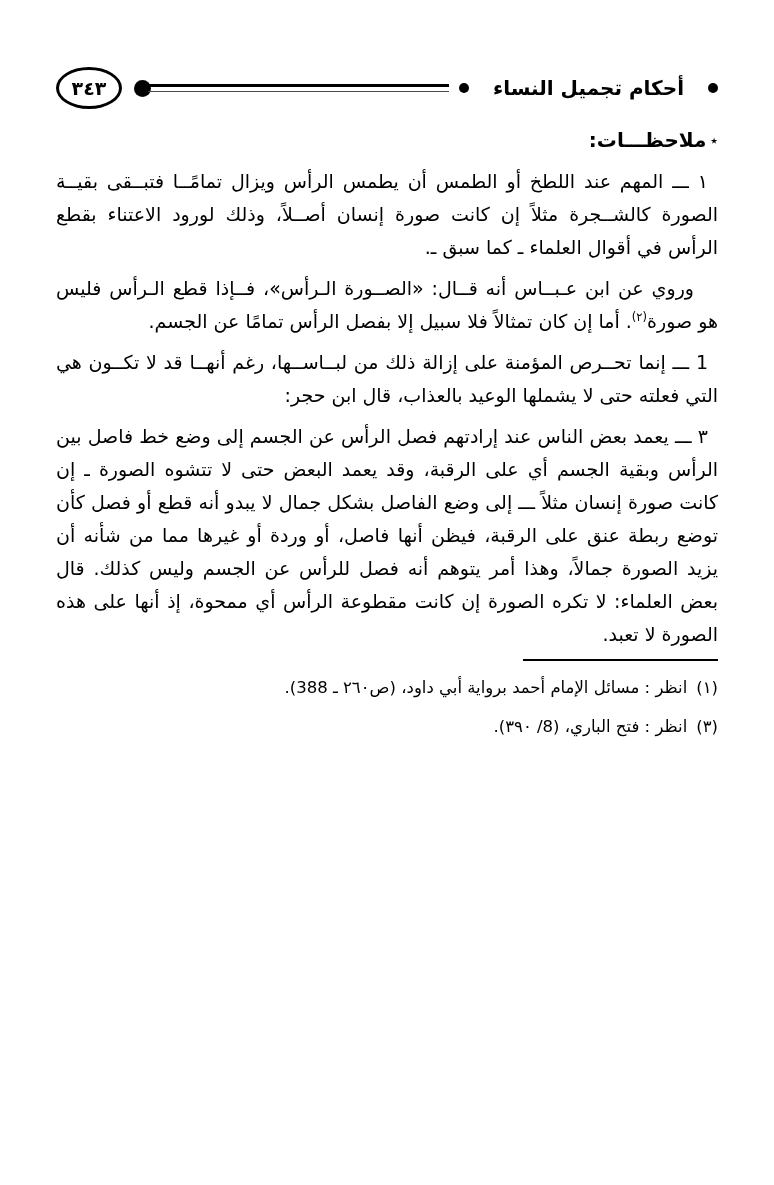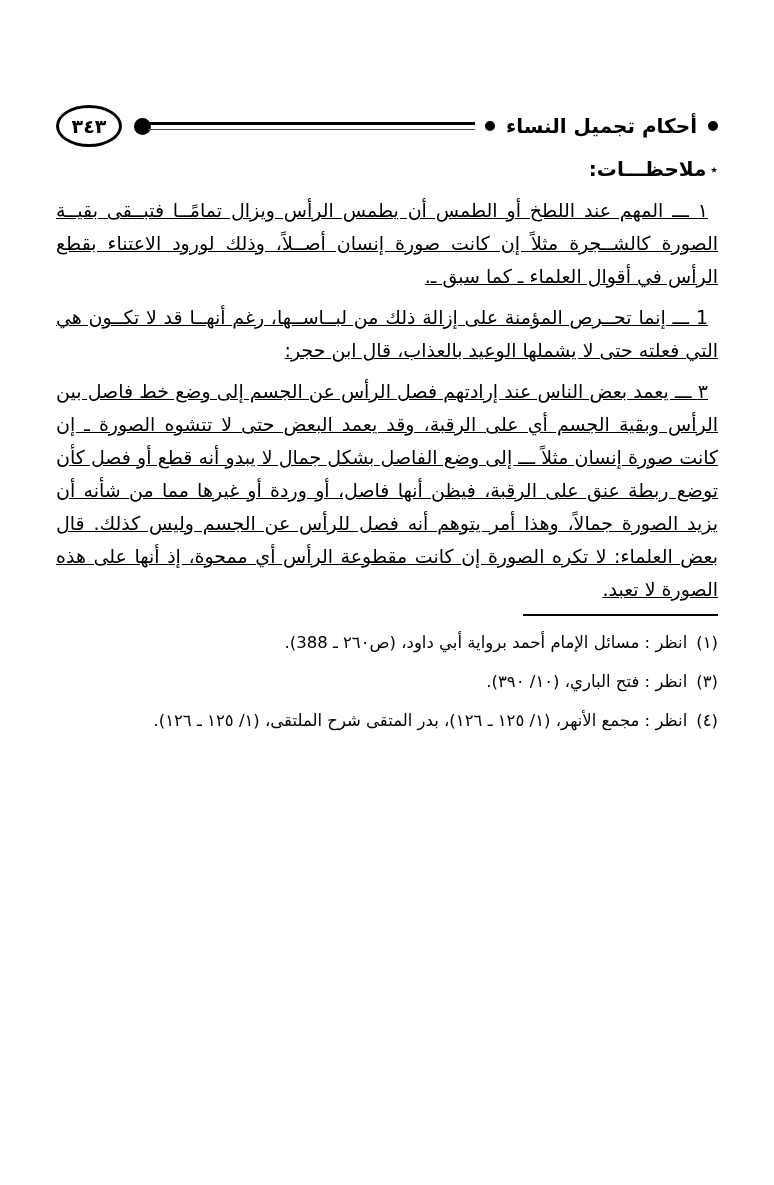--- a/index.html
+++ b/index.html
@@ -9,21 +9,21 @@
     height: 1185px;
     overflow: hidden;
     background: #ffffff;
     font-family: "DejaVu Sans", sans-serif;
     color: #000;
   }
   .page {
     box-sizing: border-box;
     width: 774px;
     height: 1185px;
-    padding: 104px 56px 0 56px;
+    padding: 66px 56px 0 56px;
   }
   
   .header {
     display: flex;
     align-items: center;
     height: 44px;
   }
   .page-oval {
     box-sizing: border-box;
     width: 66px;
@@ -54,58 +54,57 @@
   .rule {
     flex: 1 1 auto;
     height: 4px;
     border-top: 3px solid #000;
     border-bottom: 1px solid #4a4a4a;
   }
   .hdr-title {
     direction: rtl;
     display: flex;
     align-items: center;
-    gap: 11px;
+    gap: 24px;
     white-space: nowrap;
     flex: 0 0 auto;
   }
   .hdr-title .title-text {
     font-size: 20px;
     font-weight: bold;
   }
   .bullet {
     width: 10px;
     height: 10px;
     border-radius: 50%;
     background: #000;
     display: inline-block;
   }
   
   .section-title {
     direction: rtl;
     text-align: right;
     font-size: 20px;
     font-weight: bold;
-    margin-top: 7px;
+    margin-top: 16px;
     line-height: 28px;
   }
   .section-title .star {
     font-size: 14px;
     vertical-align: 2px;
     margin-left: 4px;
   }
   
   .body-text { margin-top: 11px; }
   .para {
     direction: rtl;
     text-align: justify;
     font-size: 19px;
     line-height: 33px;
     margin: 0 0 8px 0;
-    text-decoration: underline;
   }
   .p-num   { text-indent: 10px; }
   .p-cont  { text-indent: 24px; }
   .p-quote { text-indent: 2px; }
   sup.fnref {
     font-size: 11.5px;
     line-height: 0;
   }
   
   .fnsep {
@@ -144,25 +143,25 @@
       <span class="bullet"></span>
     </div>
   </div>
 
   <div class="section-title">
     <span class="star">٭</span><span>ملاحظـــات:</span>
   </div>
 
   <div class="body-text" id="para-container">
       <p class="para p-num">١ ـــ المهم عند اللطخ أو الطمس أن يطمس الرأس ويزال تمامًــا فتبــقى بقيــة الصورة كالشــجرة مثلاً إن كانت صورة إنسان أصــلاً، وذلك لورود الاعتناء بقطع الرأس في أقوال العلماء ـ كما سبق ـ.</p>
+      <p class="para p-cont">وروي عن ابن عـبــاس أنه قــال: «الصــورة الـرأس»، فــإذا قطع الـرأس فليس هو صورة<sup class="fnref">(٢)</sup>. أما إن كان تمثالاً فلا سبيل إلا بفصل الرأس تمامًا عن الجسم.</p>
       <p class="para p-num">1 ـــ إنما تحــرص المؤمنة على إزالة ذلك من لبــاســها، رغم أنهــا قد لا تكــون هي التي فعلته حتى لا يشملها الوعيد بالعذاب، قال ابن حجر:</p>
       <p class="para p-num">٣ ـــ يعمد بعض الناس عند إرادتهم فصل الرأس عن الجسم إلى وضع خط فاصل بين الرأس وبقية الجسم أي على الرقبة، وقد يعمد البعض حتى لا تتشوه الصورة ـ إن كانت صورة إنسان مثلاً ـــ إلى وضع الفاصل بشكل جمال لا يبدو أنه قطع أو فصل كأن توضع ربطة عنق على الرقبة، فيظن أنها فاصل، أو وردة أو غيرها مما من شأنه أن يزيد الصورة جمالاً، وهذا أمر يتوهم أنه فصل للرأس عن الجسم وليس كذلك. قال بعض العلماء: لا تكره الصورة إن كانت مقطوعة الرأس أي ممحوة، إذ أنها على هذه الصورة لا تعبد.</p>
     </div>
 
   <div class="fnsep"></div>
 
   <div class="footnotes" id="fn-container">
       <div class="footnote"><span class="fn-num">(١)</span><span>انظر : مسائل الإمام أحمد برواية أبي داود، (ص٢٦٠ ـ 388).</span></div>
-      <div class="footnote"><span class="fn-num">(٣)</span><span>انظر : فتح الباري، (١٠/ ٣٩٠).</span></div>
-      <div class="footnote"><span class="fn-num">(٤)</span><span>انظر : مجمع الأنهر، (١/ ١٢٥ ـ ١٢٦)، بدر المتقى شرح الملتقى، (١/ ١٢٥ ـ ١٢٦).</span></div>
+      <div class="footnote"><span class="fn-num">(٣)</span><span>انظر : فتح الباري، (8/ ٣٩٠).</span></div>
     </div>
 
 </div>
 
 </body></html>

